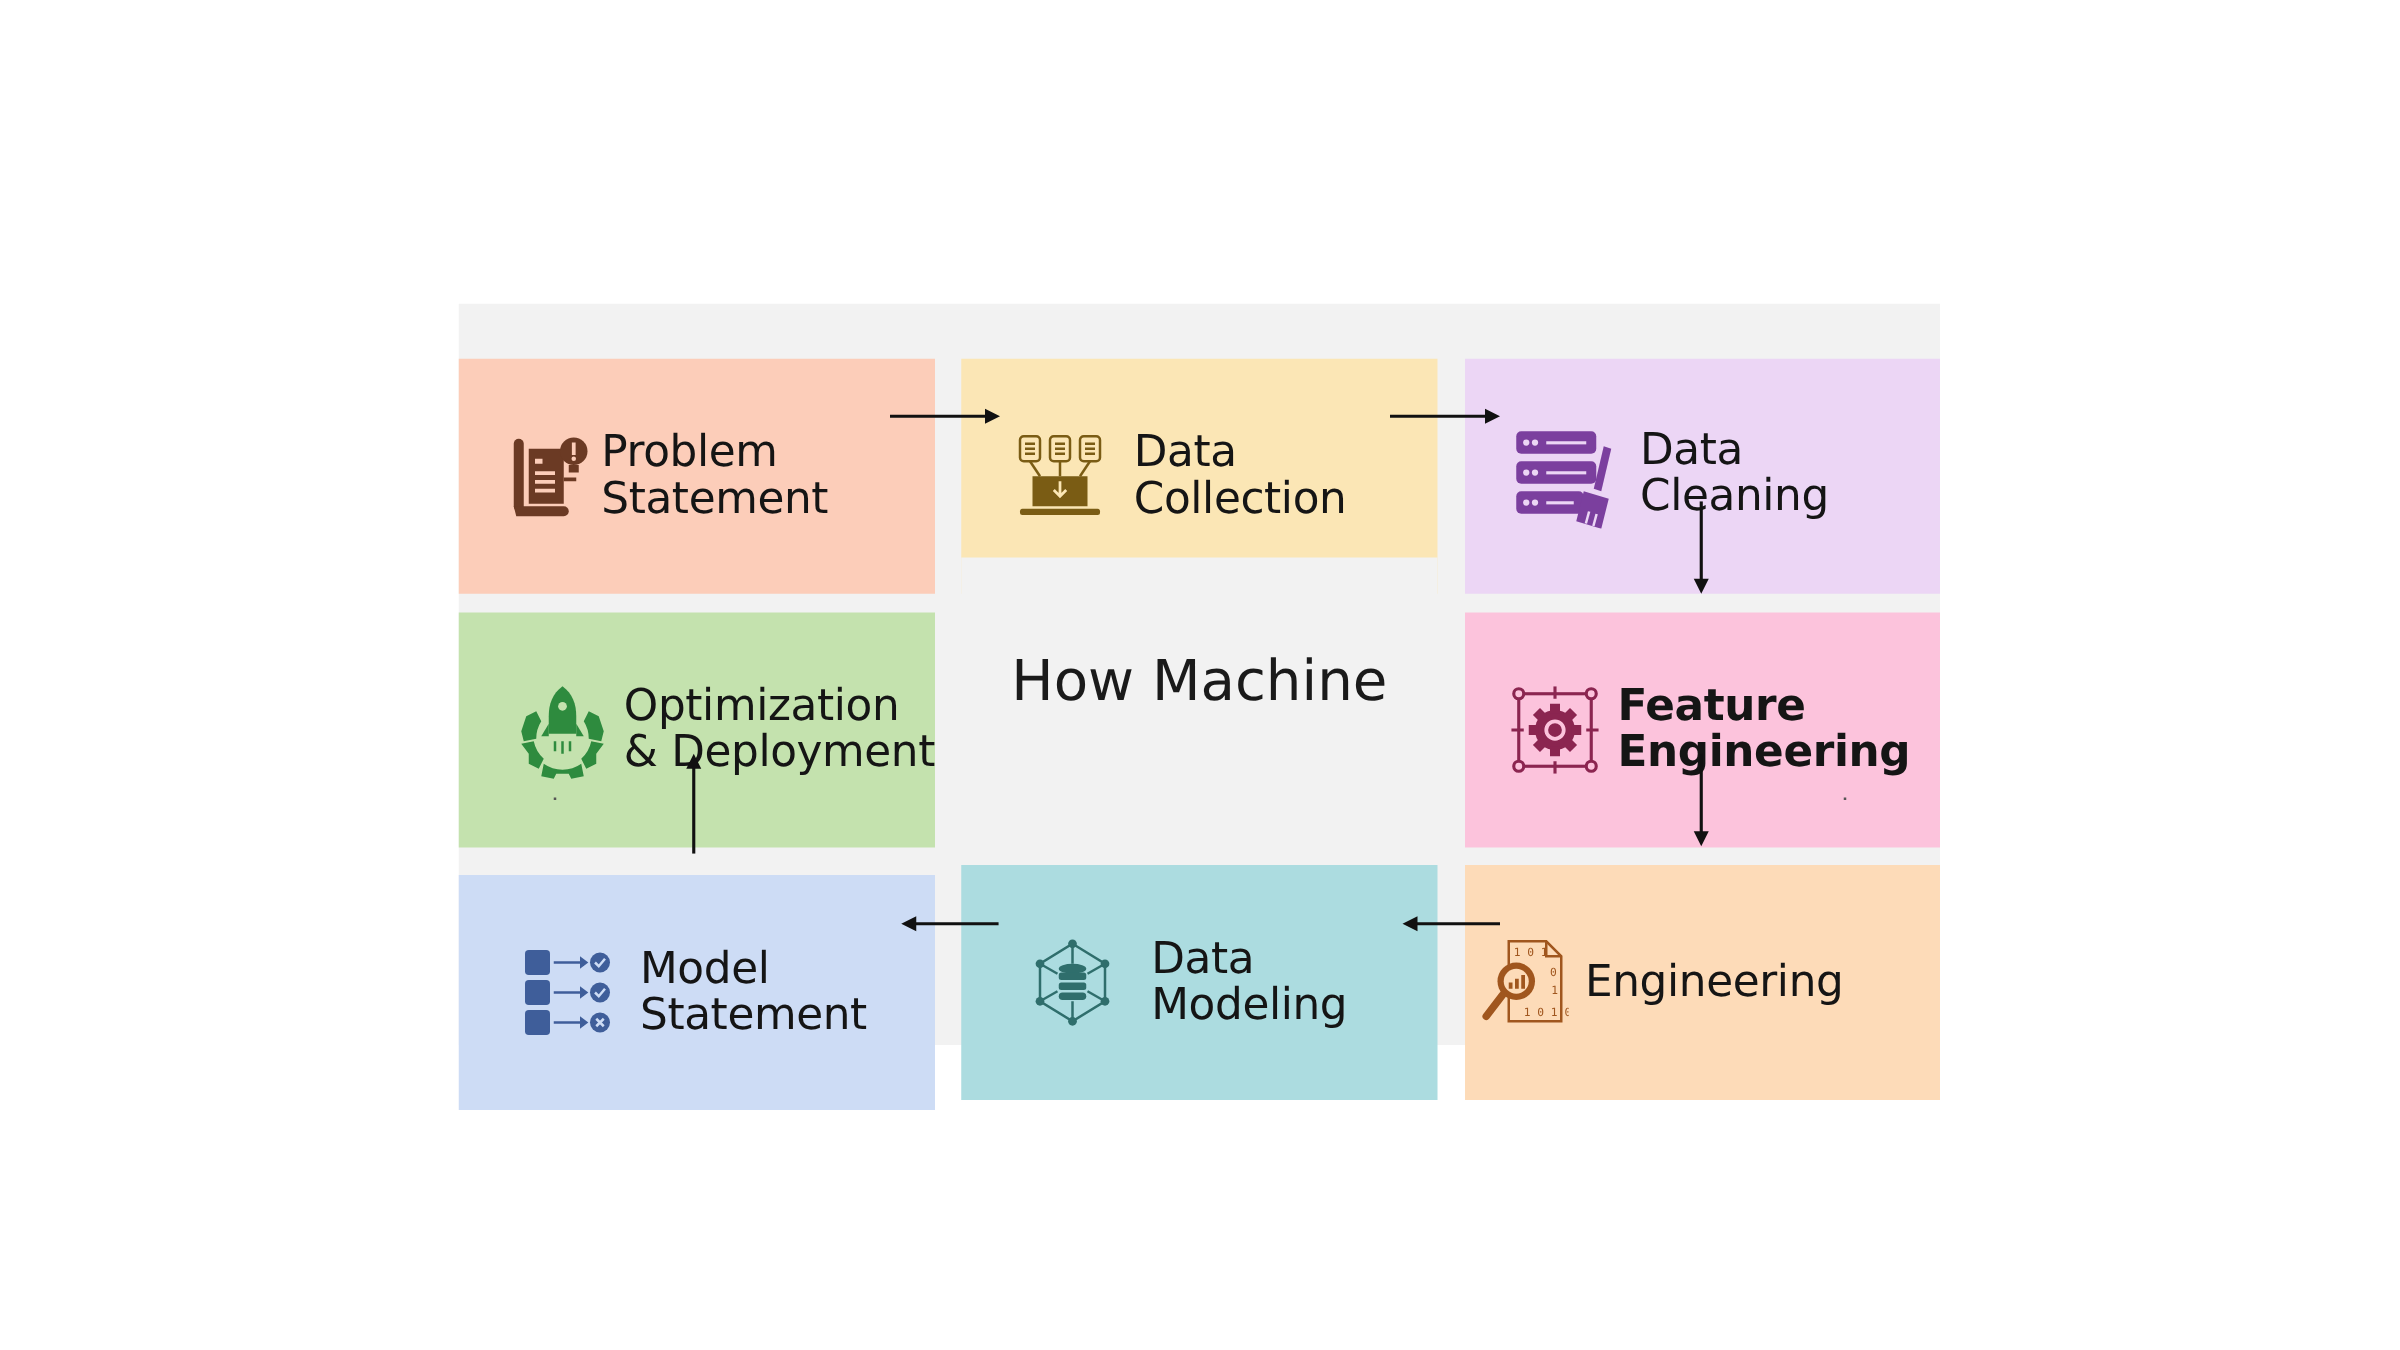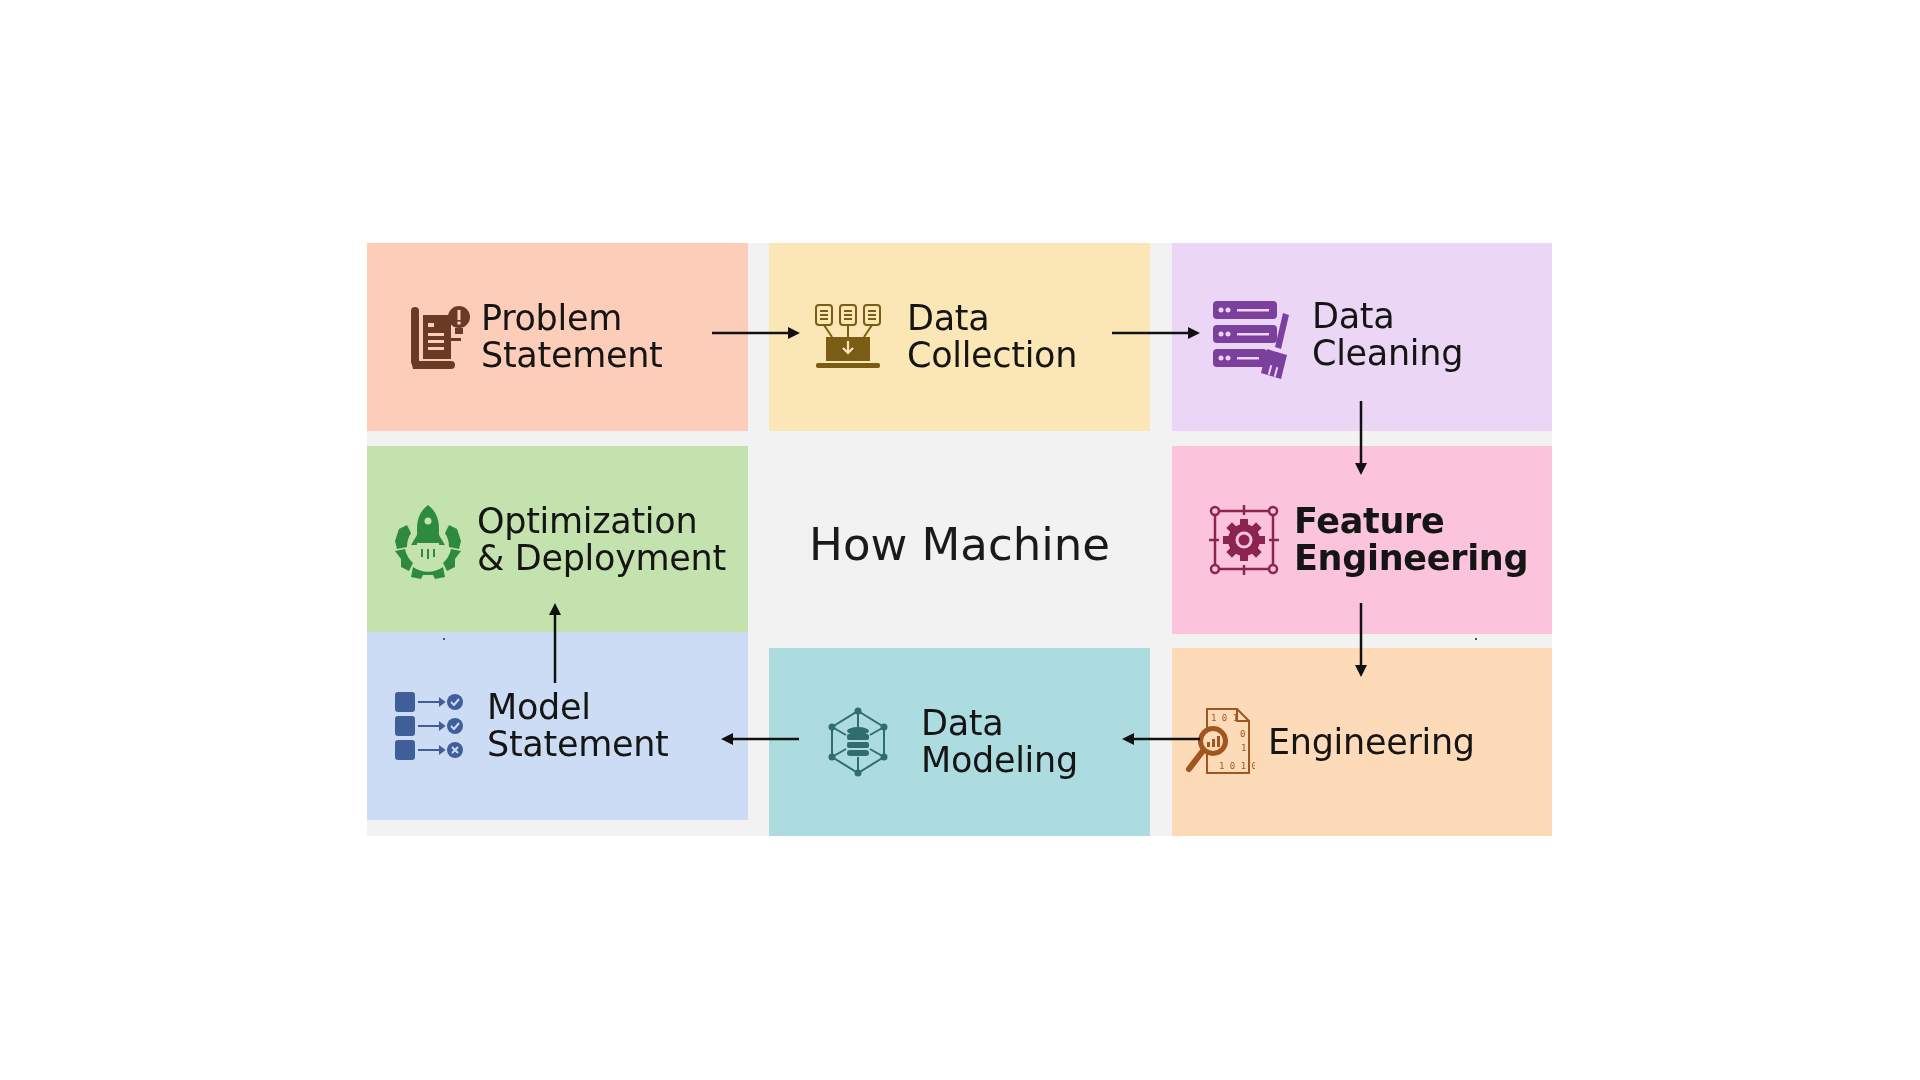--- a/index.html
+++ b/index.html
@@ -1,18 +1,18 @@
 <!DOCTYPE html>
 <html><head>
 <meta charset="utf-8">
 <style>
   html,body{margin:0;padding:0;}
   body{width:1920px;height:1080px;background:#ffffff;position:relative;overflow:hidden;font-family:"DejaVu Sans","Liberation Sans",sans-serif;}
   .grid{position:absolute;left:367px;top:243px;width:1185px;height:593px;background:#f2f2f2;}
-  .cell{position:absolute;box-sizing:border-box;display:flex;align-items:center;}
+  .cell{position:absolute;box-sizing:border-box;display:flex;align-items:center;margin-top:44px;}
   .label{font-size:35px;line-height:37px;color:#151515;letter-spacing:-0.3px;}
   .icon{flex:0 0 auto;display:flex;align-items:center;justify-content:center;}
   .center-title{position:absolute;display:flex;align-items:center;justify-content:center;text-align:center;font-size:45px;line-height:38px;color:#1a1a1a;}
   .arrow{position:absolute;}
   .dot{position:absolute;width:2px;height:2px;background:#555;}
 </style>
 </head>
 <body>
 
 <div class="grid">
@@ -95,21 +95,21 @@
           <rect x="64" y="68" width="2" height="10" transform="rotate(15 65 73)"></rect>
         </g>
       </svg>
     </div>
     <div class="label">
       <div>Data</div>
       <div>Cleaning</div>
     </div>
   </div>
 
-  <div class="cell" style="left:0;top:203px;width:381px;height:188px;background:#c4e2ae;padding-left:22px;">
+  <div class="cell" style="left:0;top:203px;width:381px;height:188px;background:#c4e2ae;padding-left:22px;justify-content:flex-end;">
     <div class="icon" style="width:78px;height:82px;margin-right:10px;">
       <svg width="78" height="82" viewBox="0 0 78 82">
         <g fill="#2e8b3e">
           <path d="M39 6 c8 6 11 14 11 24 l0 14 l-22 0 l0 -14 c0 -10 3 -18 11 -24 z"></path>
           <path d="M28 36 l-6 10 l6 0 z"></path>
             <path d="M50 36 l6 10 l-6 0 z"></path>
           <path d="M10 30 l8 -4 l4 8 a26 26 0 0 0 -4 14 l-10 2 l-2 -8 z"></path>
           <path d="M68 30 l-8 -4 l-4 8 a26 26 0 0 1 4 14 l10 2 l2 -8 z"></path>
           <path d="M6 52 l10 -2 a26 26 0 0 0 8 14 l-4 8 l-8 -4 l0 -8 z"></path>
           <path d="M72 52 l-10 -2 a26 26 0 0 1 -8 14 l4 8 l8 -4 l0 -8 z"></path>
@@ -162,21 +162,21 @@
         </g>
         <circle cx="35" cy="35" r="7" fill="none" stroke="#fcc3dc" stroke-width="3"></circle>
       </svg>
     </div>
     <div class="label">
       <div>Feature</div>
       <div>Engineering</div>
     </div>
   </div>
 
-  <div class="cell" style="left:0;top:389px;width:381px;height:188px;background:#cddcf5;padding-left:26px;">
+  <div class="cell" style="left:0;top:413px;width:381px;height:188px;background:#cddcf5;padding-left:51px;">
     <div class="icon" style="width:72px;height:72px;margin-right:22px;">
       <svg width="72" height="72" viewBox="0 0 72 72">
         <g fill="#3f5e9a">
           <rect x="2" y="2" width="20" height="20" rx="3"></rect>
           <rect x="2" y="26" width="20" height="20" rx="3"></rect>
           <rect x="2" y="50" width="20" height="20" rx="3"></rect>
           <circle cx="62" cy="12" r="8"></circle>
             <circle cx="62" cy="36" r="8"></circle>
             <circle cx="62" cy="60" r="8"></circle>
         </g>

